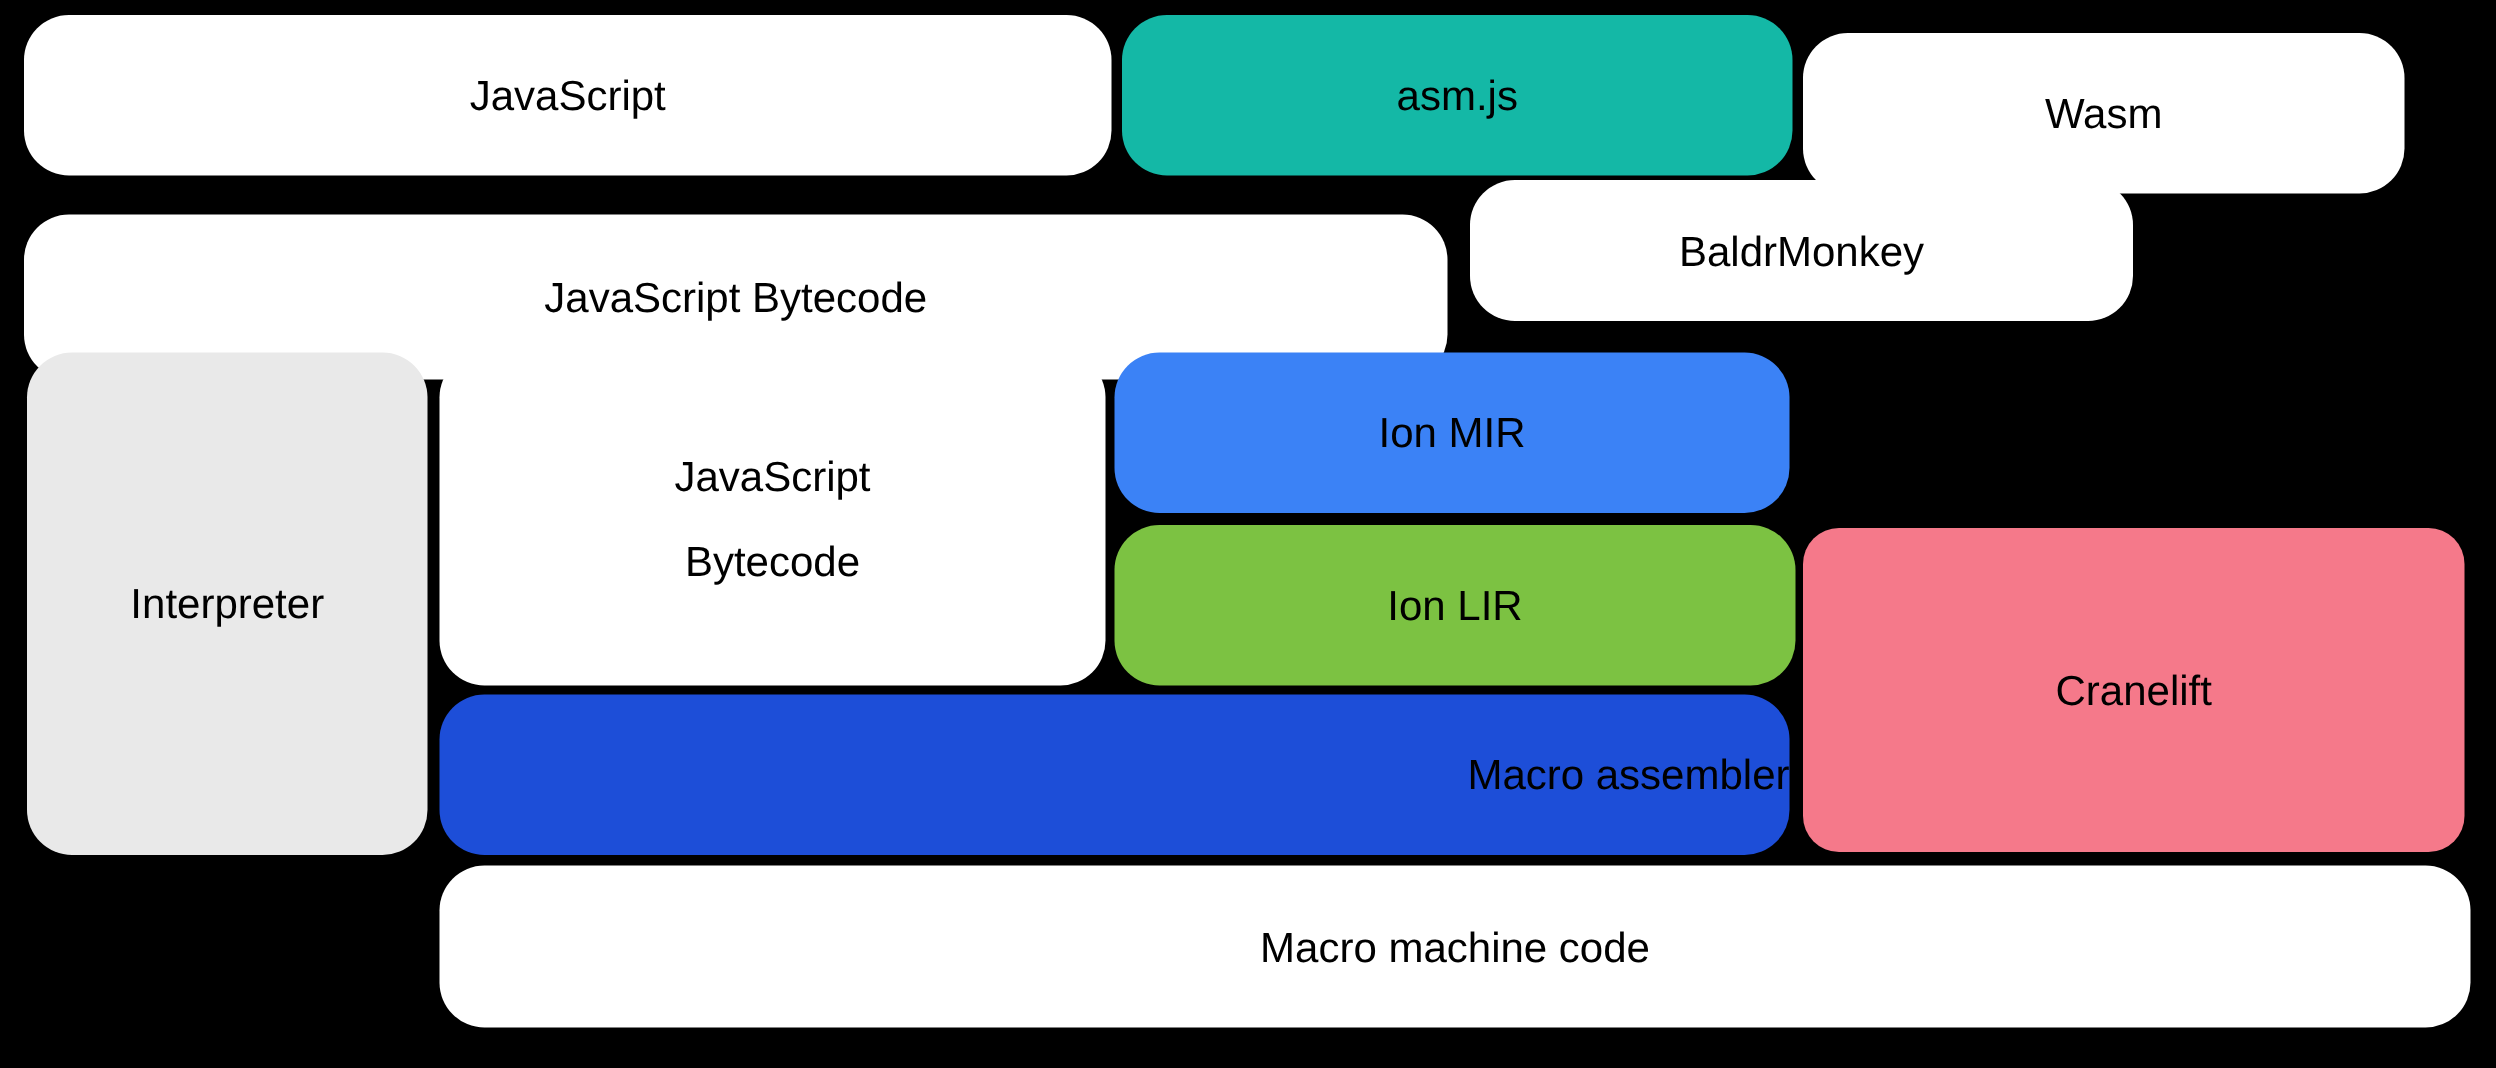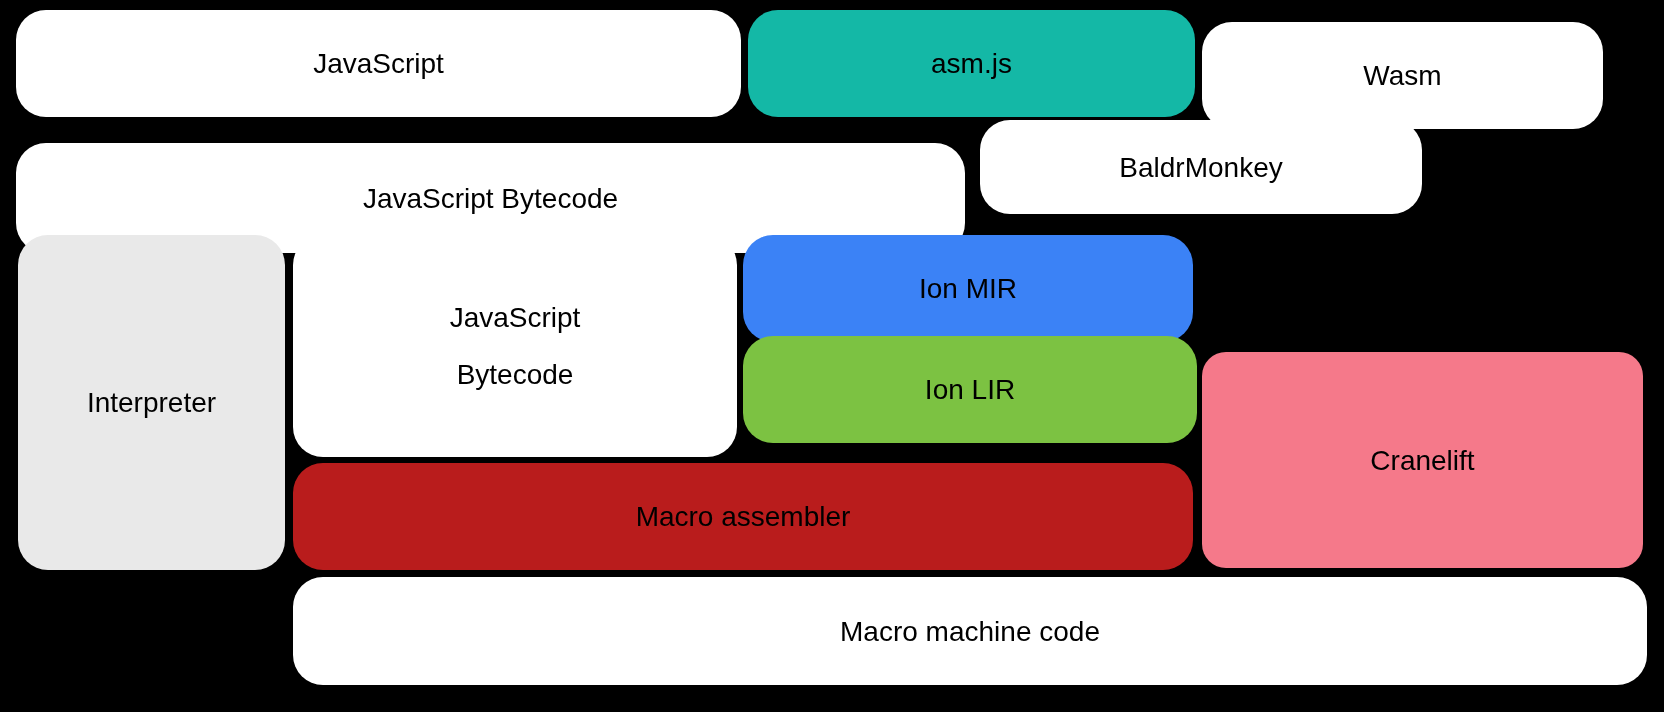--- a/index.html
+++ b/index.html
@@ -29,21 +29,21 @@
     background: #ffffff;
   }
   .b-js       { left: 16px;   top: 10px;  width: 725px;  height: 107px; }
   .b-asmjs    { left: 748px;  top: 10px;  width: 447px;  height: 107px; }
   .b-wasm     { left: 1202px; top: 10px;  width: 401px;  height: 107px; margin-top: 12px; }
   .b-bytecode { left: 16px;   top: 120px; width: 949px;  height: 110px; margin-top: 23px; }
   .b-baldr    { left: 980px;  top: 120px; width: 442px;  height: 94px; }
   .b-interp   { left: 18px;   top: 235px; width: 267px;  height: 335px; }
   .b-baseline { left: 293px;  top: 235px; width: 444px;  height: 222px; }
   .b-mir      { left: 743px;  top: 235px; width: 450px;  height: 107px; }
-  .b-lir      { left: 743px;  top: 336px; width: 454px;  height: 107px; }
+  .b-lir      { left: 743px;  top: 350px; width: 454px;  height: 107px; }
   .b-crane    { left: 1202px; top: 352px; width: 441px;  height: 216px; border-radius: 24px; }
   .b-macro    { left: 293px;  top: 463px; width: 900px;  height: 107px; }
   .b-native   { left: 293px;  top: 577px; width: 1354px; height: 108px; }
 </style>
 </head>
 <body>
 
 <div id="canvas" style="background: rgb(0, 0, 0);">
 
   <div class="box b-js" style="background: rgb(255, 255, 255);">
@@ -80,21 +80,21 @@
   </div>
 
   <div class="box b-lir" style="background: rgb(124, 194, 66);">
     <span>Ion LIR</span>
   </div>
 
   <div class="box b-crane" style="background: rgb(245, 121, 138);">
     <span>Cranelift</span>
   </div>
 
-  <div class="box b-macro" style="background: #b91c1c;">
+  <div class="box b-macro" style="background: #1d4ed8; align-items: flex-end;">
     <span>Macro assembler</span>
   </div>
 
   <div class="box b-native" style="background: rgb(255, 255, 255);">
     <span>Macro machine code</span>
   </div>
 
 </div>
 
 </body></html>

